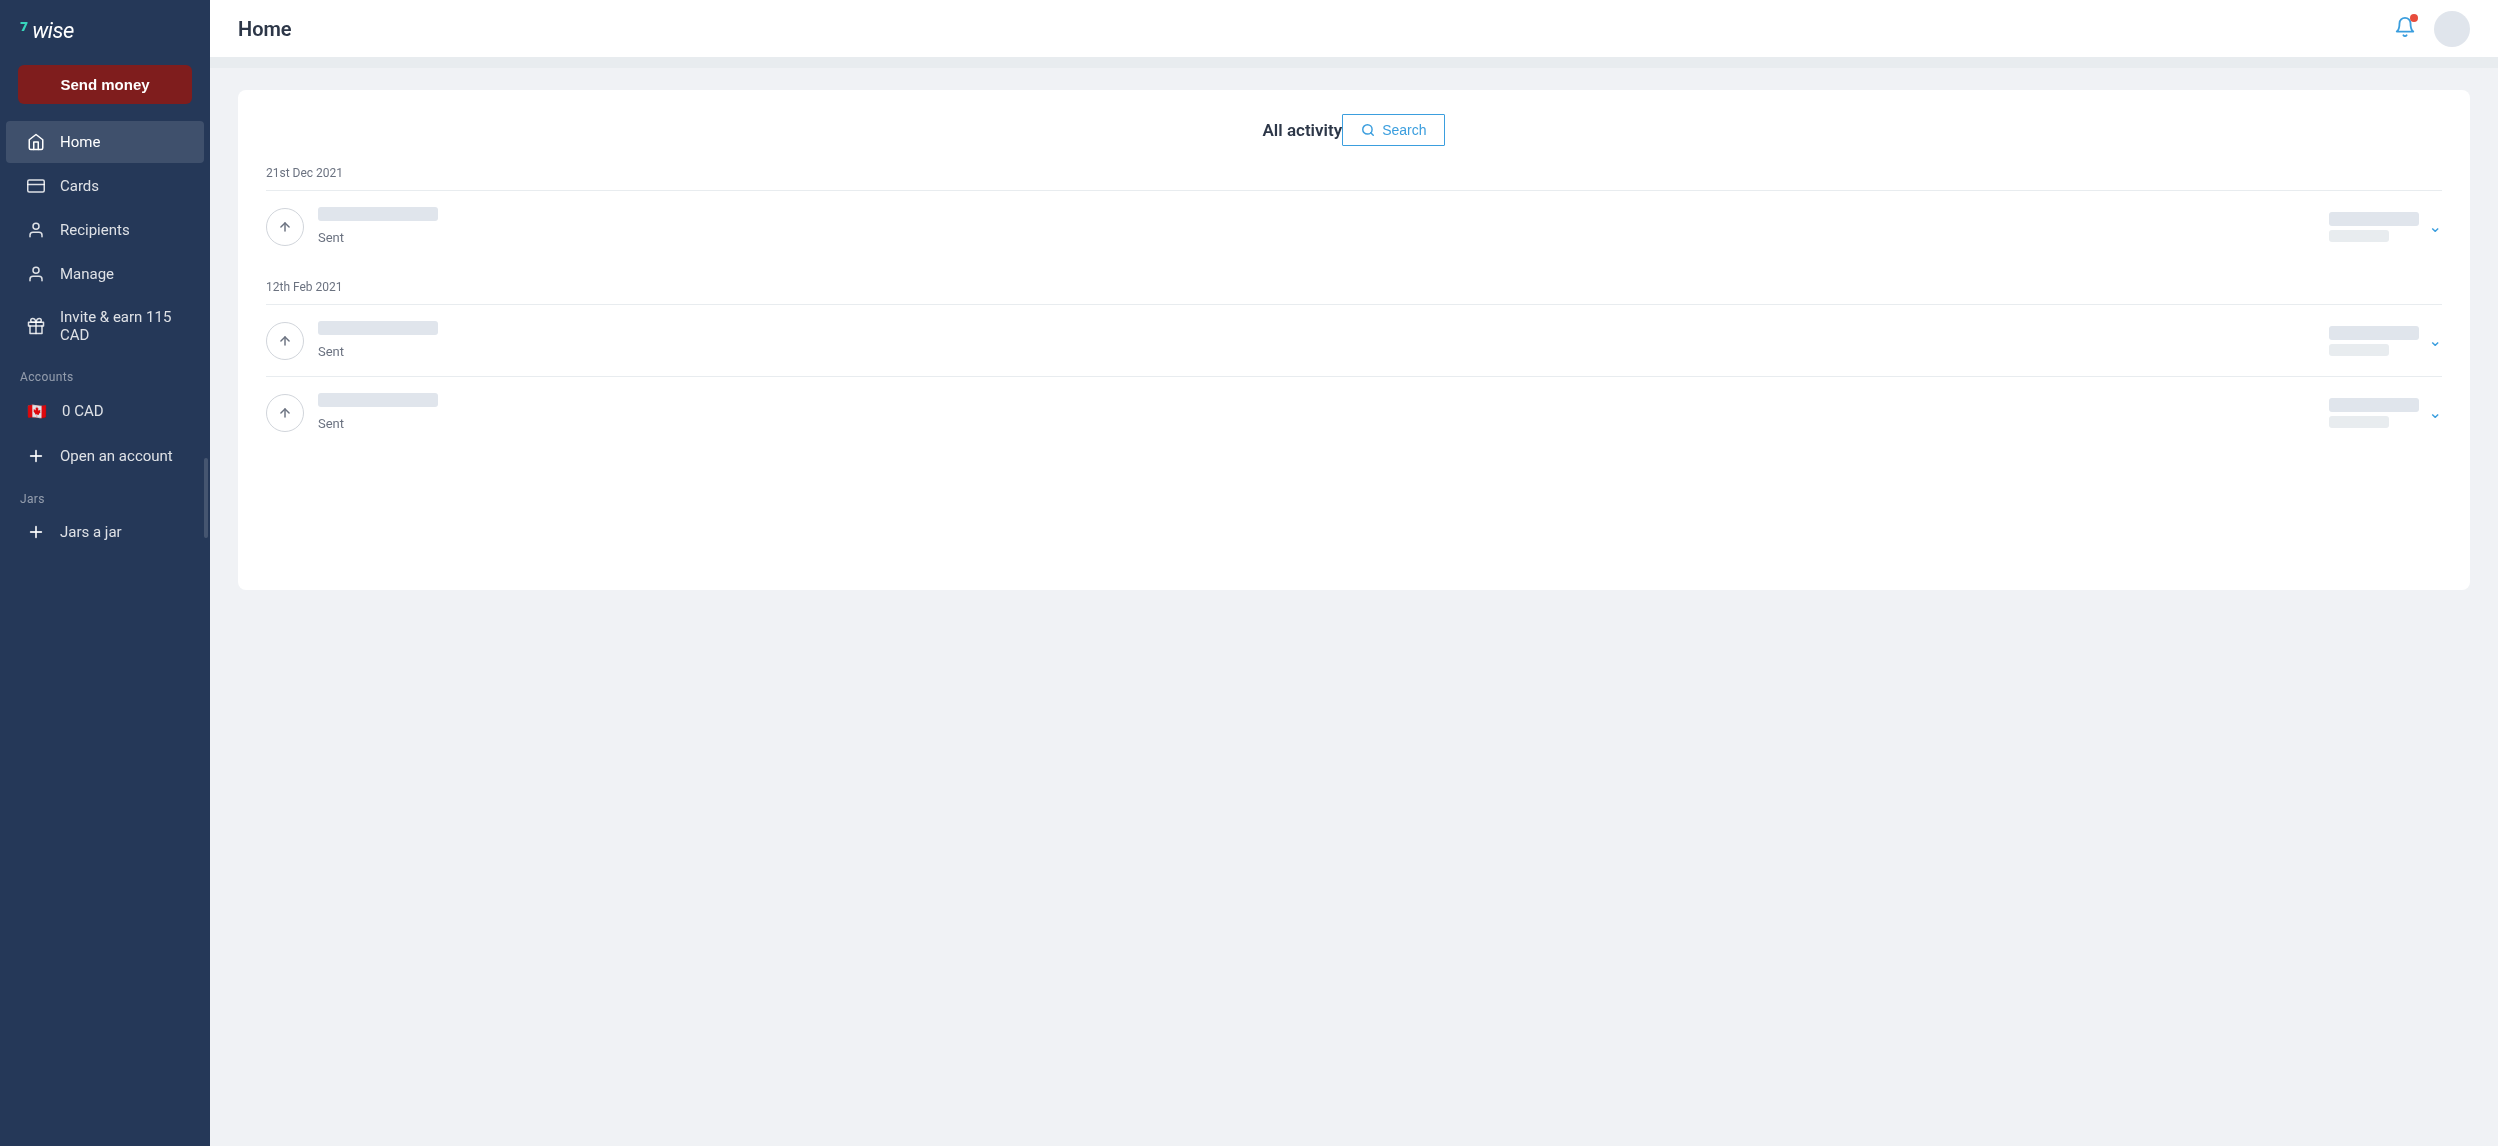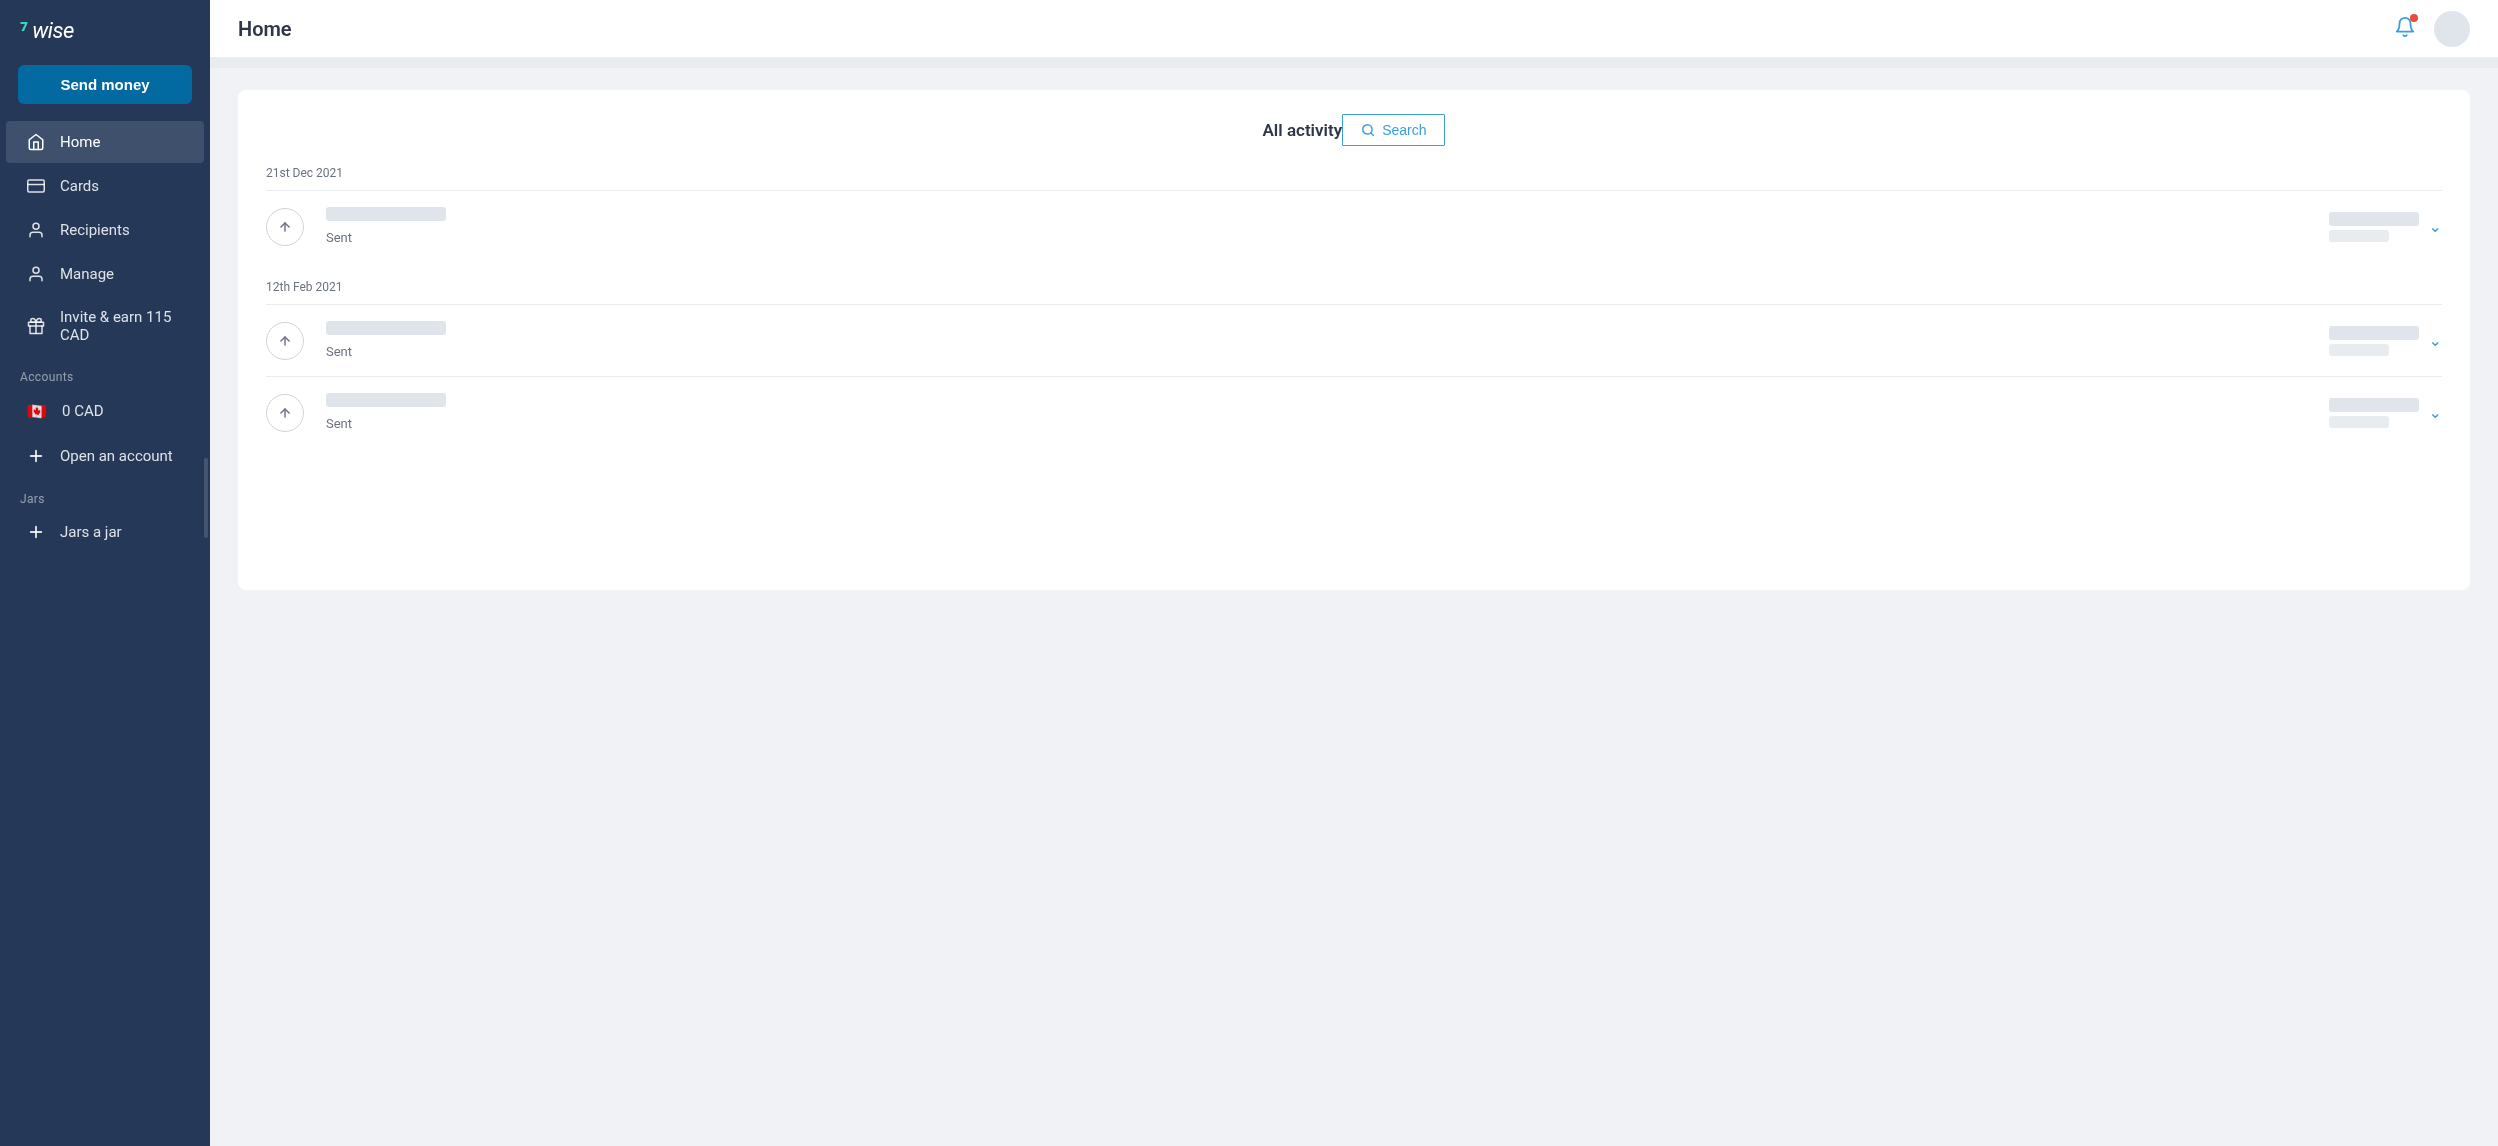--- a/index.html
+++ b/index.html
@@ -35,21 +35,21 @@
     }
     .wise-logo-text {
       color: #fff;
       font-size: 22px;
       font-weight: 400;
       letter-spacing: -0.5px;
       font-style: italic;
     }
     #send-money-btn {
       margin: 8px 18px 16px 18px;
-      background: #0369a1;
+      background: #7f1d1d;
       color: #fff;
       border: none;
       border-radius: 6px;
       padding: 11px 0;
       font-size: 15px;
       font-weight: 600;
       cursor: pointer;
       width: calc(100% - 36px);
       text-align: center;
     }
@@ -191,21 +191,21 @@
       color: #6b7280;
       margin-bottom: 10px;
       margin-top: 18px;
       font-weight: 400;
     }
     .activity-divider { border: none; border-top: 1px solid #e8ecef; margin: 0 0 0 0; }
     .activity-row {
       display: flex;
       align-items: center;
       padding: 16px 0;
-      gap: 22px;
+      gap: 14px;
     }
     .activity-icon-wrap {
       width: 38px; height: 38px;
       border-radius: 50%;
       border: 1.5px solid #d1d5db;
       display: flex; align-items: center; justify-content: center;
       background: #fff;
       flex-shrink: 0;
     }
     .activity-icon-arrow {

